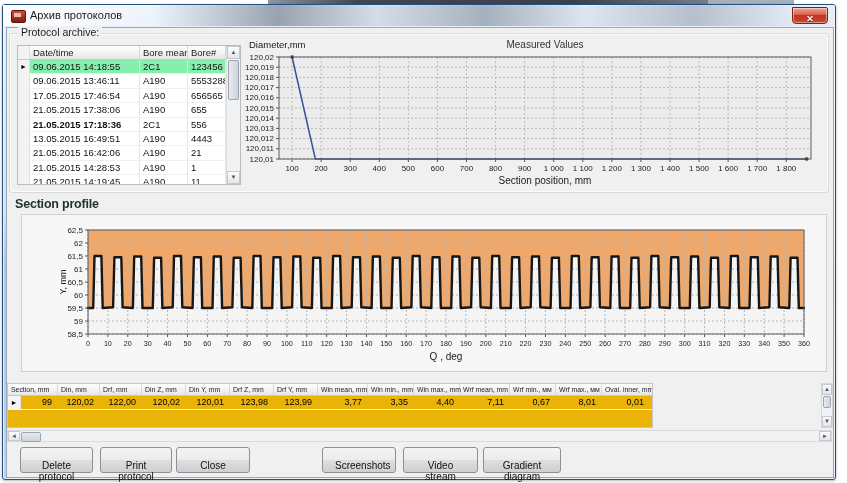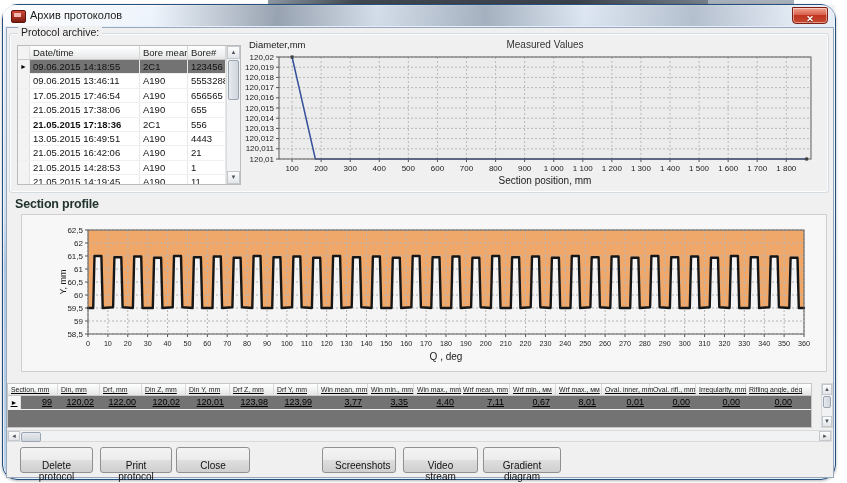--- a/index.html
+++ b/index.html
@@ -1,20 +1,20 @@
 <!DOCTYPE html>
 <html><head>
 <meta charset="utf-8">
 <style>
   html,body{margin:0;padding:0;background:#fff;}
   .page{position:relative;width:847px;height:483px;background:#fff;overflow:hidden;
         font-family:"Liberation Sans",sans-serif;-webkit-font-smoothing:antialiased;}
   .desk1{position:absolute;left:268px;top:0;width:440px;height:7px;background:linear-gradient(90deg,#8d97a2,#40474f 20%,#3a414b 70%,#757f8a);}
   .desk2{position:absolute;left:708px;top:0;width:86px;height:7px;background:#a7b0ba;}
-  .window{position:absolute;left:2px;top:4px;width:832px;height:474px;border:1px solid #25507e;border-radius:15px;
+  .window{position:absolute;left:2px;top:4px;width:832px;height:474px;border:1px solid #25507e;border-radius:3px;
           background:linear-gradient(180deg,#e9f1fb 0%,#cfdff2 45%,#aec6e4 55%,#bfd3ec 100%);
           box-shadow:inset 0 0 0 1px rgba(255,255,255,.65), 0 1px 3px rgba(0,0,0,.3);}
   .glass{position:absolute;left:0;top:0;width:100%;height:21px;
          background:linear-gradient(90deg,rgba(255,255,255,.9),rgba(255,255,255,.25) 18%,rgba(73,86,104,.5) 33%,rgba(150,163,180,.25) 45%,rgba(84,99,120,.45) 58%,rgba(175,188,205,.2) 70%,rgba(104,119,140,.4) 83%,rgba(228,234,243,.55) 96%);}
   .titlebar{position:absolute;left:0;top:0;width:100%;height:22px;}
   .app-icon{position:absolute;left:8px;top:5px;width:13px;height:11px;background:linear-gradient(180deg,#d24a3a,#7e1d12);border:1px solid #5c140c;border-radius:2px;}
   .app-icon:after{content:"";position:absolute;left:2px;top:2px;width:7px;height:4px;background:#f3b9ae;}
   .win-title{position:absolute;left:27px;top:4px;font-size:11px;color:#1a1a1a;text-shadow:0 0 2px #fff;}
   .close-btn{position:absolute;right:7px;top:2px;width:34px;height:15px;border:1px solid #7e2015;border-radius:0 2px 4px 4px;
              background:linear-gradient(180deg,#f0a492 0%,#d9604b 45%,#bf3521 50%,#c84a30 100%);
@@ -25,32 +25,32 @@
   .groupbox{position:absolute;left:2px;top:5px;width:818px;height:158px;border:1px solid #d4dbe1;border-radius:3px;box-shadow:inset 0 0 0 1px #fcfcfc;}
   .gb-label{position:absolute;left:8px;top:-8px;background:#f0f0f0;padding:0 3px;font-size:10.5px;color:#1c1c1c;}
 
   
   .pgrid{position:absolute;left:10px;top:17px;width:222px;height:138px;background:#fff;border:1px solid #bcbcbc;overflow:hidden;}
   .pg-row{display:flex;height:13.4px;line-height:13.4px;font-size:9.5px;color:#111;border-bottom:1px solid #f0f0f0;}
   .pg-head{background:linear-gradient(180deg,#ffffff,#f0f1f2 60%,#e4e6e8);border-bottom:1px solid #c9c9c9;color:#222;height:13px;line-height:13px;}
   .pg-cell{padding-left:3px;overflow:hidden;white-space:nowrap;border-right:1px solid #e7e7e7;box-sizing:border-box;}
   .pg-head .pg-cell{border-right:1px solid #d6d6d6;}
   .pg-sel{width:11px;flex:none;background:#f3f3f3;border-right:1px solid #e0e0e0;font-size:7px;line-height:13px;color:#000;padding:0;text-align:center;}
-  .pg-row.sel{background:#737373;align-items:center;}
+  .pg-row.sel{background:#86efac;align-items:center;}
   .vscroll{position:absolute;top:0;right:0;width:13px;height:100%;background:#f1f2f4;border-left:1px solid #dcdcdc;}
   .sb-btn{position:absolute;left:0;width:13px;height:13px;background:linear-gradient(180deg,#fdfdfd,#e3e5e8);border:1px solid #c3c8cf;box-sizing:border-box;
           font-size:6px;color:#4e545c;text-align:center;line-height:11px;}
   .sb-thumb{position:absolute;left:1px;width:11px;background:linear-gradient(90deg,#e7eaee,#cfd5dd);border:1px solid #9aa4b2;border-radius:2px;box-sizing:border-box;}
   svg{position:absolute;}
 
   .section-heading{position:absolute;left:8px;top:169px;font-size:12.5px;font-weight:bold;color:#22342f;letter-spacing:-0.2px;}
   .profile-panel{position:absolute;left:14px;top:186px;width:804px;height:156px;background:#f7f7f7;border:1px solid #cfcfcf;}
 
   
-  .rtable{position:absolute;left:0px;top:355px;width:805px;height:45px;background:#737373;border:1px solid #c6c6c6;box-sizing:border-box;overflow:hidden;text-decoration:underline;}
+  .rtable{position:absolute;left:0px;top:355px;width:646px;height:45px;background:#eab308;border:1px solid #c6c6c6;box-sizing:border-box;overflow:hidden;}
   .rt-head{display:flex;height:11px;line-height:11px;background:linear-gradient(180deg,#ffffff,#eff0f1 60%,#e3e5e7);border-bottom:1px solid #c9c9c9;font-size:6.9px;color:#222;}
   .rt-hcell{flex:none;padding-left:3px;white-space:nowrap;overflow:visible;border-right:1px solid #dadada;box-sizing:border-box;}
   .rt-row{display:flex;height:13px;line-height:13px;font-size:9px;color:#000;border-bottom:1px solid #f2f2f2;}
   .rt-cell{flex:none;text-align:right;padding-right:7px;box-sizing:border-box;white-space:nowrap;}
   .rt-sel{flex:none;width:12px;background:#f5f5f5;border-right:1px solid #e4e4e4;font-size:7px;text-align:center;color:#000;}
   .rt-vscroll{position:absolute;left:814px;top:355px;width:12px;height:45px;background:#f1f2f4;border:1px solid #d7d7d7;box-sizing:border-box;}
   .hscroll{position:absolute;left:0px;top:402px;width:825px;height:12px;background:#f1f2f4;border:1px solid #dadada;box-sizing:border-box;}
   .hs-btn{position:absolute;top:0px;width:12px;height:10px;background:linear-gradient(180deg,#fdfdfd,#e3e5e8);border:1px solid #c3c8cf;box-sizing:border-box;font-size:6px;color:#4e545c;text-align:center;line-height:9px;}
   .hs-thumb{position:absolute;left:13px;top:1px;width:18px;height:8px;background:linear-gradient(180deg,#e7eaee,#cfd5dd);border:1px solid #9aa4b2;border-radius:2px;}
 

